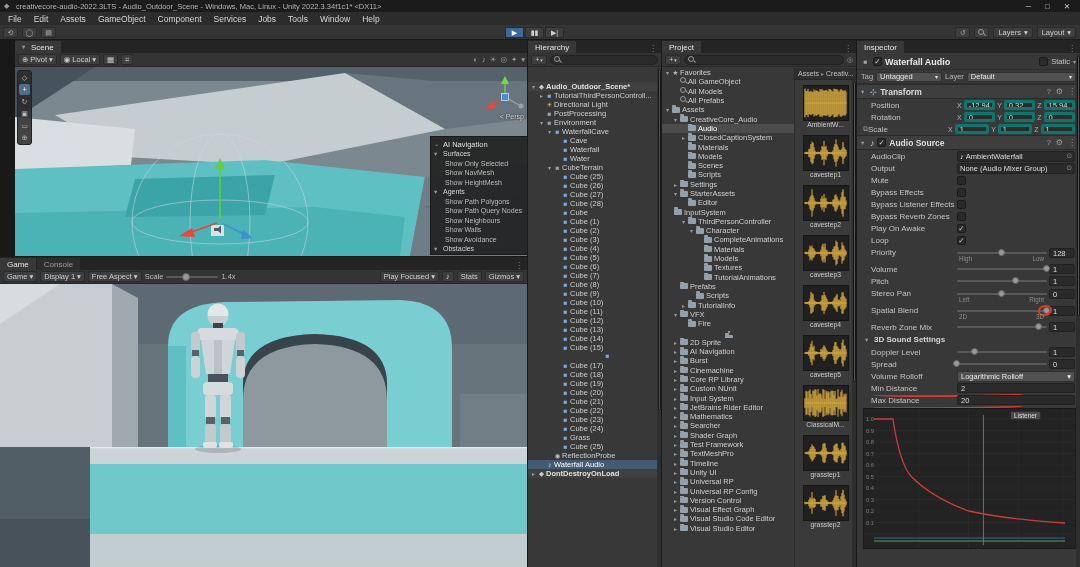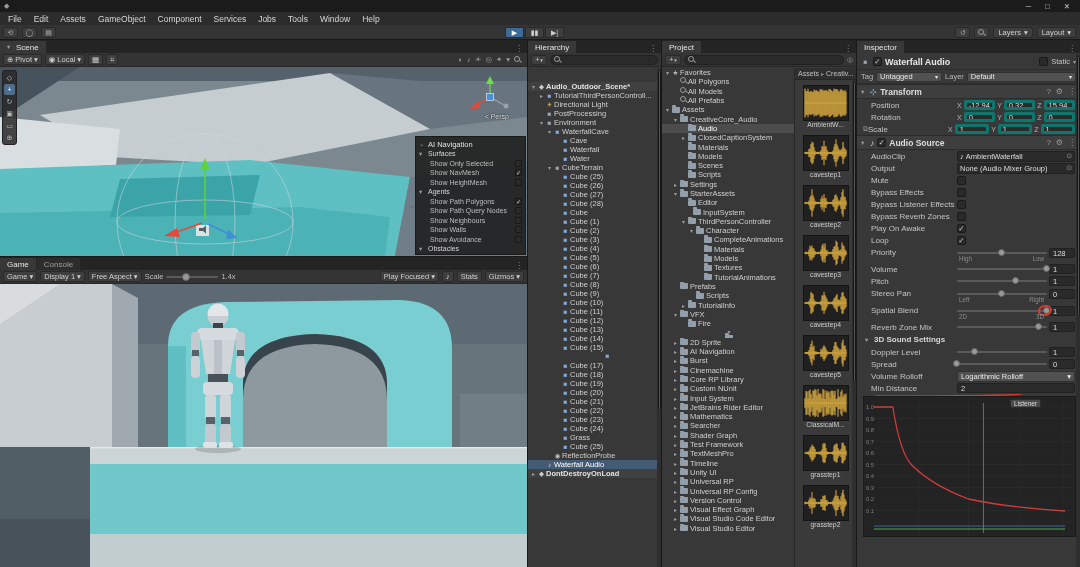--- a/index.html
+++ b/index.html
@@ -31,21 +31,21 @@
   .tab{height:12px;padding:0 7px;display:flex;align-items:center;gap:3px;font-size:8px;color:#9f9f9f;background:#2d2d2d;margin-right:1px;}
   .tab.active{background:#383838;color:#e4e4e4;}
   .tab-menu{margin-left:auto;color:#8a8a8a;font-size:8px;padding-right:4px;}
   .ptoolbar{height:14px;background:#343434;border-bottom:1px solid #282828;display:flex;align-items:center;gap:3px;padding:0 3px;font-size:8px;color:#c4c4c4;}
   .plus-btn{width:16px;height:10px;background:#3e3e3e;border:1px solid #2a2a2a;border-radius:2px;display:flex;align-items:center;justify-content:center;gap:1px;font-size:7px;color:#ccc;}
   .searchbox{flex:1;height:10px;background:#2a2a2a;border:1px solid #212121;border-radius:5px;display:flex;align-items:center;gap:2px;padding:0 3px;}
   .vscroll{position:absolute;right:0;top:28px;width:4px;bottom:0;background:#2e2e2e;}
   .vscroll .thumb{position:absolute;left:0.5px;width:3px;background:#555;border-radius:2px;}
 
   
-  #scene-panel{left:0;top:40px;width:527px;height:216px;border-bottom:1px solid #151515;}
+  #scene-panel{left:15px;top:40px;width:527px;height:216px;border-bottom:1px solid #151515;}
   .scene-toolbar-left{display:flex;align-items:center;gap:3px;}
   .st-drop{height:11px;background:#3e3e3e;border:1px solid #2a2a2a;border-radius:2px;display:flex;align-items:center;gap:2px;padding:0 3px;font-size:7.5px;color:#cfcfcf;}
   .st-icons{margin-left:auto;display:flex;gap:4px;color:#9a9a9a;font-size:7.5px;align-items:center;padding-right:3px;}
   #scene-viewport{position:absolute;left:0;top:27px;width:527px;height:189px;overflow:hidden;background:#7b8890;}
   #tool-strip{position:absolute;left:2px;top:3px;width:15px;display:flex;flex-direction:column;gap:1px;background:rgba(40,40,40,.85);border:1px solid #222;border-radius:3px;padding:1px;}
   .tool-btn{width:11px;height:11px;display:flex;align-items:center;justify-content:center;font-size:7px;color:#bbb;border-radius:2px;}
   .tool-btn.active{background:#4f6d8c;color:#fff;}
   #persp-label{position:absolute;right:18px;top:46px;font-size:7px;color:#dcdcdc;text-shadow:0 0 2px #000;}
   #nav-overlay{position:absolute;right:1px;top:69px;width:111px;height:119px;background:rgba(33,33,33,.93);border:1px solid #1a1a1a;font-size:7px;color:#c6c6c6;padding:2px 3px;}
   .nav-title{display:flex;align-items:center;gap:3px;height:10px;font-size:7.5px;color:#e0e0e0;}
@@ -134,20 +134,21 @@
   .axisbox{flex:1;height:10px;background:#2a2a2a;border:3px solid #0f766e;border-radius:2px;font-size:7.5px;color:#dddddd;display:flex;align-items:center;padding-left:2px;min-width:0;overflow:hidden;}
   .link-ico{font-size:7px;color:#999;}
 </style>
 </head>
 <body>
 
 <div id="app">
 
   <div id="titlebar">
     <span class="unity-logo">◆</span>
+    <span>creativecore-audio-2022.3LTS - Audio_Outdoor_Scene - Windows, Mac, Linux - Unity 2022.3.34f1c1* &lt;DX11&gt;</span>
     <span class="win-btns">
       <span>─</span>
       <span>□</span>
       <span>✕</span>
     </span>
   </div>
 
   <div id="menubar">
       <div id="menu-items" style="display:flex;">
         <div class="menu-item">File</div>
@@ -671,21 +672,21 @@
     <div id="proj-body">
       <div id="proj-tree">
           <div class="prow" style="padding-left: 2px;">
             <span class="arrow">▾</span>
             <span class="ticon ic-fav">★</span>
             <span class="tlabel">Favorites</span>
           </div>
           <div class="prow" style="padding-left: 10px;">
             <span class="arrow"></span>
             <span class="ticon"><span class="icon-search"></span></span>
-            <span class="tlabel">All Polygons</span>
+            <span class="tlabel">All GameObject</span>
           </div>
           <div class="prow" style="padding-left: 10px;">
             <span class="arrow"></span>
             <span class="ticon"><span class="icon-search"></span></span>
             <span class="tlabel">All Models</span>
           </div>
           <div class="prow" style="padding-left: 10px;">
             <span class="arrow"></span>
             <span class="ticon"><span class="icon-search"></span></span>
             <span class="tlabel">All Prefabs</span>
@@ -738,21 +739,21 @@
           <div class="prow" style="padding-left: 10px;">
             <span class="arrow">▾</span>
             <span class="fld"></span>
             <span class="tlabel">StarterAssets</span>
           </div>
           <div class="prow" style="padding-left: 18px;">
             <span class="arrow"></span>
             <span class="fld"></span>
             <span class="tlabel">Editor</span>
           </div>
-          <div class="prow" style="padding-left: 23px;">
+          <div class="prow" style="padding-left: 4px;">
             <span class="arrow"></span>
             <span class="fld"></span>
             <span class="tlabel">InputSystem</span>
           </div>
           <div class="prow" style="padding-left: 18px;">
             <span class="arrow">▾</span>
             <span class="fld"></span>
             <span class="tlabel">ThirdPersonController</span>
           </div>
           <div class="prow" style="padding-left: 26px;">
@@ -1620,20 +1621,26 @@
                 <span>▾</span>
               </div>
             </div>
           </div>
           <div class="irow ann-field">
             <span class="ilabel">Min Distance</span>
             <div class="ictrl">
               <div class="numfield">2</div>
             </div>
           </div>
+          <div class="irow ann-field">
+            <span class="ilabel">Max Distance</span>
+            <div class="ictrl">
+              <div class="numfield">20</div>
+            </div>
+          </div>
         </div>
       <div class="rolloff-graph">
         <svg viewBox="0 0 212 139" width="100%" height="100%" preserveAspectRatio="none">
           <g stroke="#2e2e2e" stroke-width="0.6">
             <line x1="0" y1="10" x2="212" y2="10"></line>
               <line x1="0" y1="21.5" x2="212" y2="21.5"></line>
             <line x1="0" y1="33" x2="212" y2="33"></line>
               <line x1="0" y1="44.5" x2="212" y2="44.5"></line>
             <line x1="0" y1="56" x2="212" y2="56"></line>
               <line x1="0" y1="67.5" x2="212" y2="67.5"></line>

